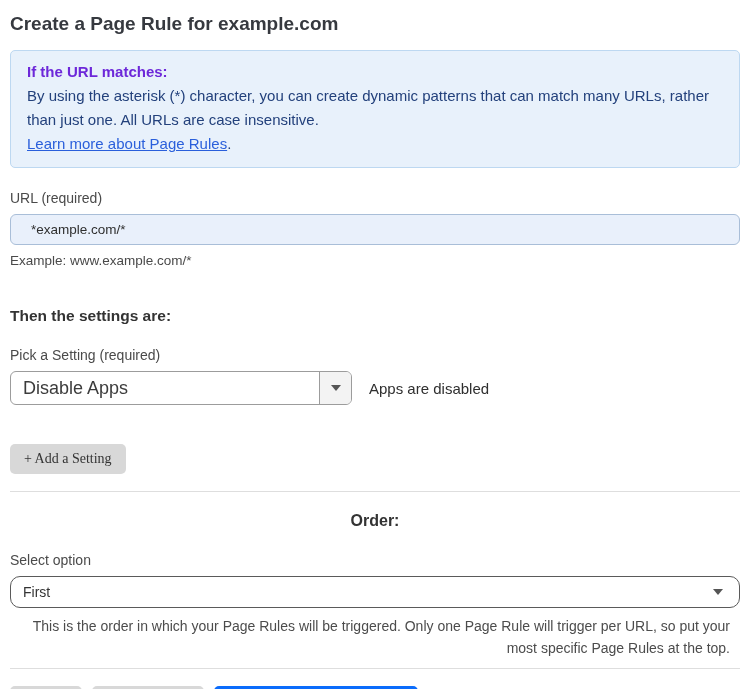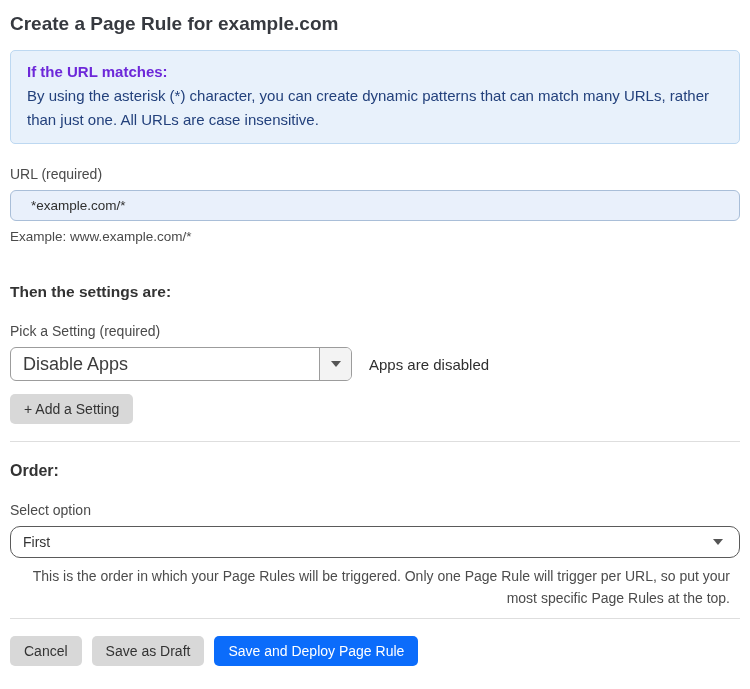--- a/index.html
+++ b/index.html
@@ -78,20 +78,21 @@
     font-size: 15.5px;
     font-weight: bold;
     color: #333;
     margin-top: 36px;
   }
   .order-heading {
     font-size: 16px;
     font-weight: bold;
     color: #333;
     margin-top: 20px;
+    text-align: center;
   }
 
   
   .select-row {
     display: flex;
     align-items: center;
     margin-top: 7px;
   }
   .custom-select {
     display: flex;
@@ -143,21 +144,21 @@
     background: #d8d8d8;
     color: #333;
     font-family: "Liberation Sans", sans-serif;
     font-size: 14px;
     cursor: pointer;
   }
   .btn-primary {
     background: #0b6cfb;
     color: #ffffff;
   }
-  .add-setting-btn { margin-top: 13px; }
+  .add-setting-btn { margin-top: 39px; font-family: Liberation Serif, serif; }
 
   
   .divider {
     border: none;
     border-top: 1px solid #dedede;
     margin-top: 17px;
   }
   .divider-bottom { margin-top: 9px; }
 
   
@@ -199,20 +200,21 @@
 </head>
 <body>
 
 
 
 <h1 class="page-title">Create a Page Rule for example.com</h1>
 
 <div class="info-box">
   <div class="info-heading">If the URL matches:</div>
   <div class="info-body">By using the asterisk (*) character, you can create dynamic patterns that can match many URLs, rather than just one. All URLs are case insensitive.</div>
+  <div class="info-link-line"><a class="info-link">Learn more about Page Rules</a><span class="info-link-suffix">.</span></div>
 </div>
 
 <label class="field-label">URL (required)</label>
 <input class="url-input" type="text" value="*example.com/*" style="">
 <div class="helper-text">Example: www.example.com/*</div>
 
 <h2 class="section-heading">Then the settings are:</h2>
 
 <label class="field-label">Pick a Setting (required)</label>
 <div class="select-row">

